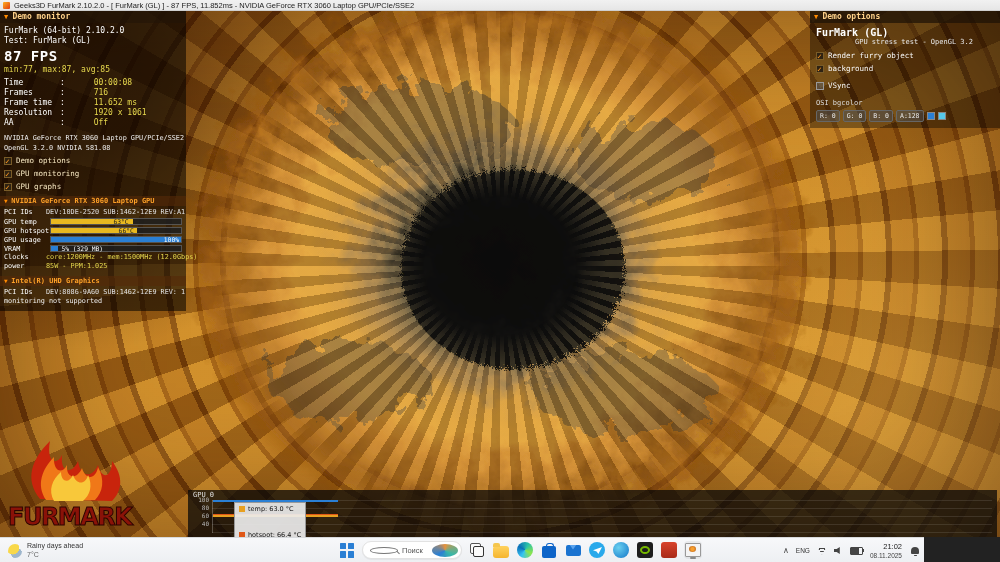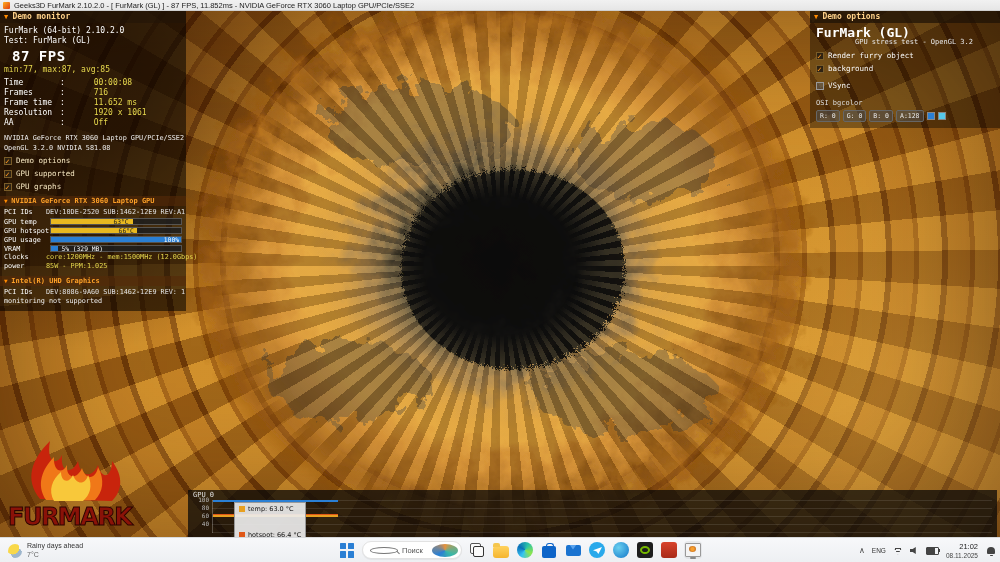--- a/index.html
+++ b/index.html
@@ -27,21 +27,21 @@
 
   
   .panel{position:absolute;font-family:"DejaVu Sans Mono",monospace;color:#fff;}
   .phead{height:12px;background:rgba(25,15,5,0.82);color:#ffd28a;font-weight:bold;font-size:8px;line-height:12px;padding-left:4px;}
   .phead::before{content:"▼ ";color:#ff8a00;font-size:7px;}
   .pbody{background:rgba(0,0,0,0.55);padding:3px 4px 5px;}
 
   
   .mon{left:0;top:0;width:186px;}
   .l1{font-size:8px;line-height:10px;white-space:nowrap;}
-  .fps{font-size:14px;font-weight:bold;line-height:16px;letter-spacing:.5px;margin:2px 8px 1px;}
+  .fps{font-size:14px;font-weight:bold;line-height:16px;letter-spacing:.5px;margin:2px 0 1px;}
   .fpstats{color:#e6d84e;font-size:8px;line-height:10px;margin-bottom:3px;}
   .srow{font-size:8px;line-height:10px;white-space:pre;}
   .slbl{display:inline-block;width:56px;}
   .sval{color:#e6d84e;padding-left:24px;}
   .gpul{font-size:6.8px;line-height:8.5px;margin-top:6px;white-space:nowrap;color:#eee;}
   .chk{display:flex;align-items:center;gap:4px;margin:4px 0;cursor:default;}
   .box{width:8px;height:8px;background:#2e2212;border:1px solid #7a5c28;flex:none;box-sizing:border-box;}
   .box.checked::after{content:"✓";display:block;color:#ff9820;font-size:8px;line-height:7px;font-weight:bold;}
   .box.empty{background:rgba(95,95,95,0.55);border-color:#999;}
   .clab{font-size:7.5px;color:#f5e6c0;white-space:nowrap;}
@@ -61,41 +61,41 @@
   .mv2{right:2px;color:#fff;}
   .mv3{left:8%;color:#fff;}
   .note{font-size:6.8px;line-height:9px;color:#eee;}
 
   
   .logo{position:absolute;left:6px;top:406px;width:134px;height:118px;}
 
   
   .opt{left:810px;top:0;width:190px;}
   .opt .pbody{background:rgba(0,0,0,0.38);padding:4px 6px 6px;}
-  .ot{font-size:13px;font-weight:bold;line-height:11px;}
+  .ot{font-size:10px;font-weight:bold;line-height:11px;}
   .os{font-size:7px;color:#e8e8e8;line-height:9px;margin-bottom:4px;padding-left:39px;}
   .opt .clab{color:#f8f8f8;}
   .vs{margin-top:8px;}
   .bgl{font-size:7px;color:#ddd;margin-top:9px;}
   .chrow{display:flex;gap:3px;margin-top:3px;align-items:center;}
   .chip{background:rgba(80,80,80,0.55);border:1px solid #666;font-size:6.5px;color:#e8e8e8;padding:1px 3px;border-radius:2px;white-space:nowrap;}
   .sw{width:8px;height:8px;border:1px solid #888;box-sizing:border-box;}
 
   
   .graph{position:absolute;left:188px;top:479px;width:809px;height:47px;background:rgba(8,8,8,0.74);font-family:"DejaVu Sans Mono",monospace;}
   .gtitle{position:absolute;left:5px;top:1px;font-size:7px;color:#e0e0e0;}
   .gtick{position:absolute;left:0;width:21px;text-align:right;font-size:6px;color:#bbb;line-height:6px;}
   .gplot{position:absolute;left:24px;top:10px;right:5px;bottom:4px;background:repeating-linear-gradient(to bottom, rgba(255,255,255,0.10) 0 1px, transparent 1px 8px);border-left:1px solid rgba(255,255,255,0.25);}
   .gl{position:absolute;left:0;height:1.5px;}
   .legend{position:absolute;left:46px;top:12px;background:rgba(236,236,236,0.92);border:1px solid #999;padding:2px 4px;display:flex;flex-direction:column;gap:18px;z-index:2;}
   .lr{display:flex;align-items:center;gap:3px;font-size:6.5px;color:#111;font-family:"DejaVu Sans",sans-serif;white-space:nowrap;}
   .lsw{width:6px;height:6px;flex:none;}
 
   
-  .taskbar{position:absolute;left:0;top:537px;width:1000px;height:25px;background:linear-gradient(#f7f8fa,#edeff2);border-top:1px solid #d8dadd;}
+  .taskbar{position:absolute;left:0;top:537px;width:924px;height:25px;background:linear-gradient(#f7f8fa,#edeff2);border-top:1px solid #d8dadd;}
   .weather{position:absolute;left:4px;top:2px;display:flex;gap:5px;align-items:center;height:21px;padding:0 4px;border-radius:4px;}
   .wicon{width:14px;height:14px;border-radius:50%;background:radial-gradient(circle at 35% 30%, #f8d84a 0 46%, transparent 48%),radial-gradient(circle at 62% 68%, #9db6cc 0 42%, transparent 44%);position:relative;flex:none;}
   .wl1{font-size:7px;color:#333;line-height:8.5px;white-space:nowrap;}
   .wl2{font-size:7px;color:#666;line-height:8.5px;}
   .center{position:absolute;left:338px;top:3px;display:flex;align-items:center;gap:6px;}
   .winlogo{width:15px;height:15px;display:grid;grid-template-columns:1fr 1fr;grid-template-rows:1fr 1fr;gap:1.5px;padding:2px;}
   .winlogo i{background:#2a7fd4;border-radius:0.5px;}
   .search{display:flex;align-items:center;gap:4px;width:100px;height:18px;background:#fff;border:1px solid #e2e2e2;border-radius:10px;padding:0 3px 0 7px;box-sizing:border-box;box-shadow:0 1px 1px rgba(0,0,0,0.05);}
   .mag{width:7px;height:7px;border:1.3px solid #777;border-radius:50%;position:relative;flex:none;box-sizing:border-box;}
   .mag::after{content:"";position:absolute;width:4px;height:1.3px;background:#777;transform:rotate(45deg);right:-3px;bottom:-1px;}
@@ -230,21 +230,21 @@
 
         <div class="gpul">NVIDIA GeForce RTX 3060 Laptop GPU/PCIe/SSE2</div>
         <div class="gpul" style="margin-top:1px">OpenGL 3.2.0 NVIDIA 581.08</div>
 
         <div class="chk">
             <span class="box checked"></span>
             <span class="clab">Demo options</span>
           </div>
         <div class="chk">
             <span class="box checked"></span>
-            <span class="clab">GPU supported</span>
+            <span class="clab">GPU monitoring</span>
           </div>
         <div class="chk">
             <span class="box checked"></span>
             <span class="clab">GPU graphs</span>
           </div>
 
         <div class="shead">NVIDIA GeForce RTX 3060 Laptop GPU</div>
         <div class="prow"><span class="plbl">PCI IDs</span><span class="pval">DEV:10DE-2520 SUB:1462-12E9 REV:A1</span></div>
 
         <div class="mrow">

